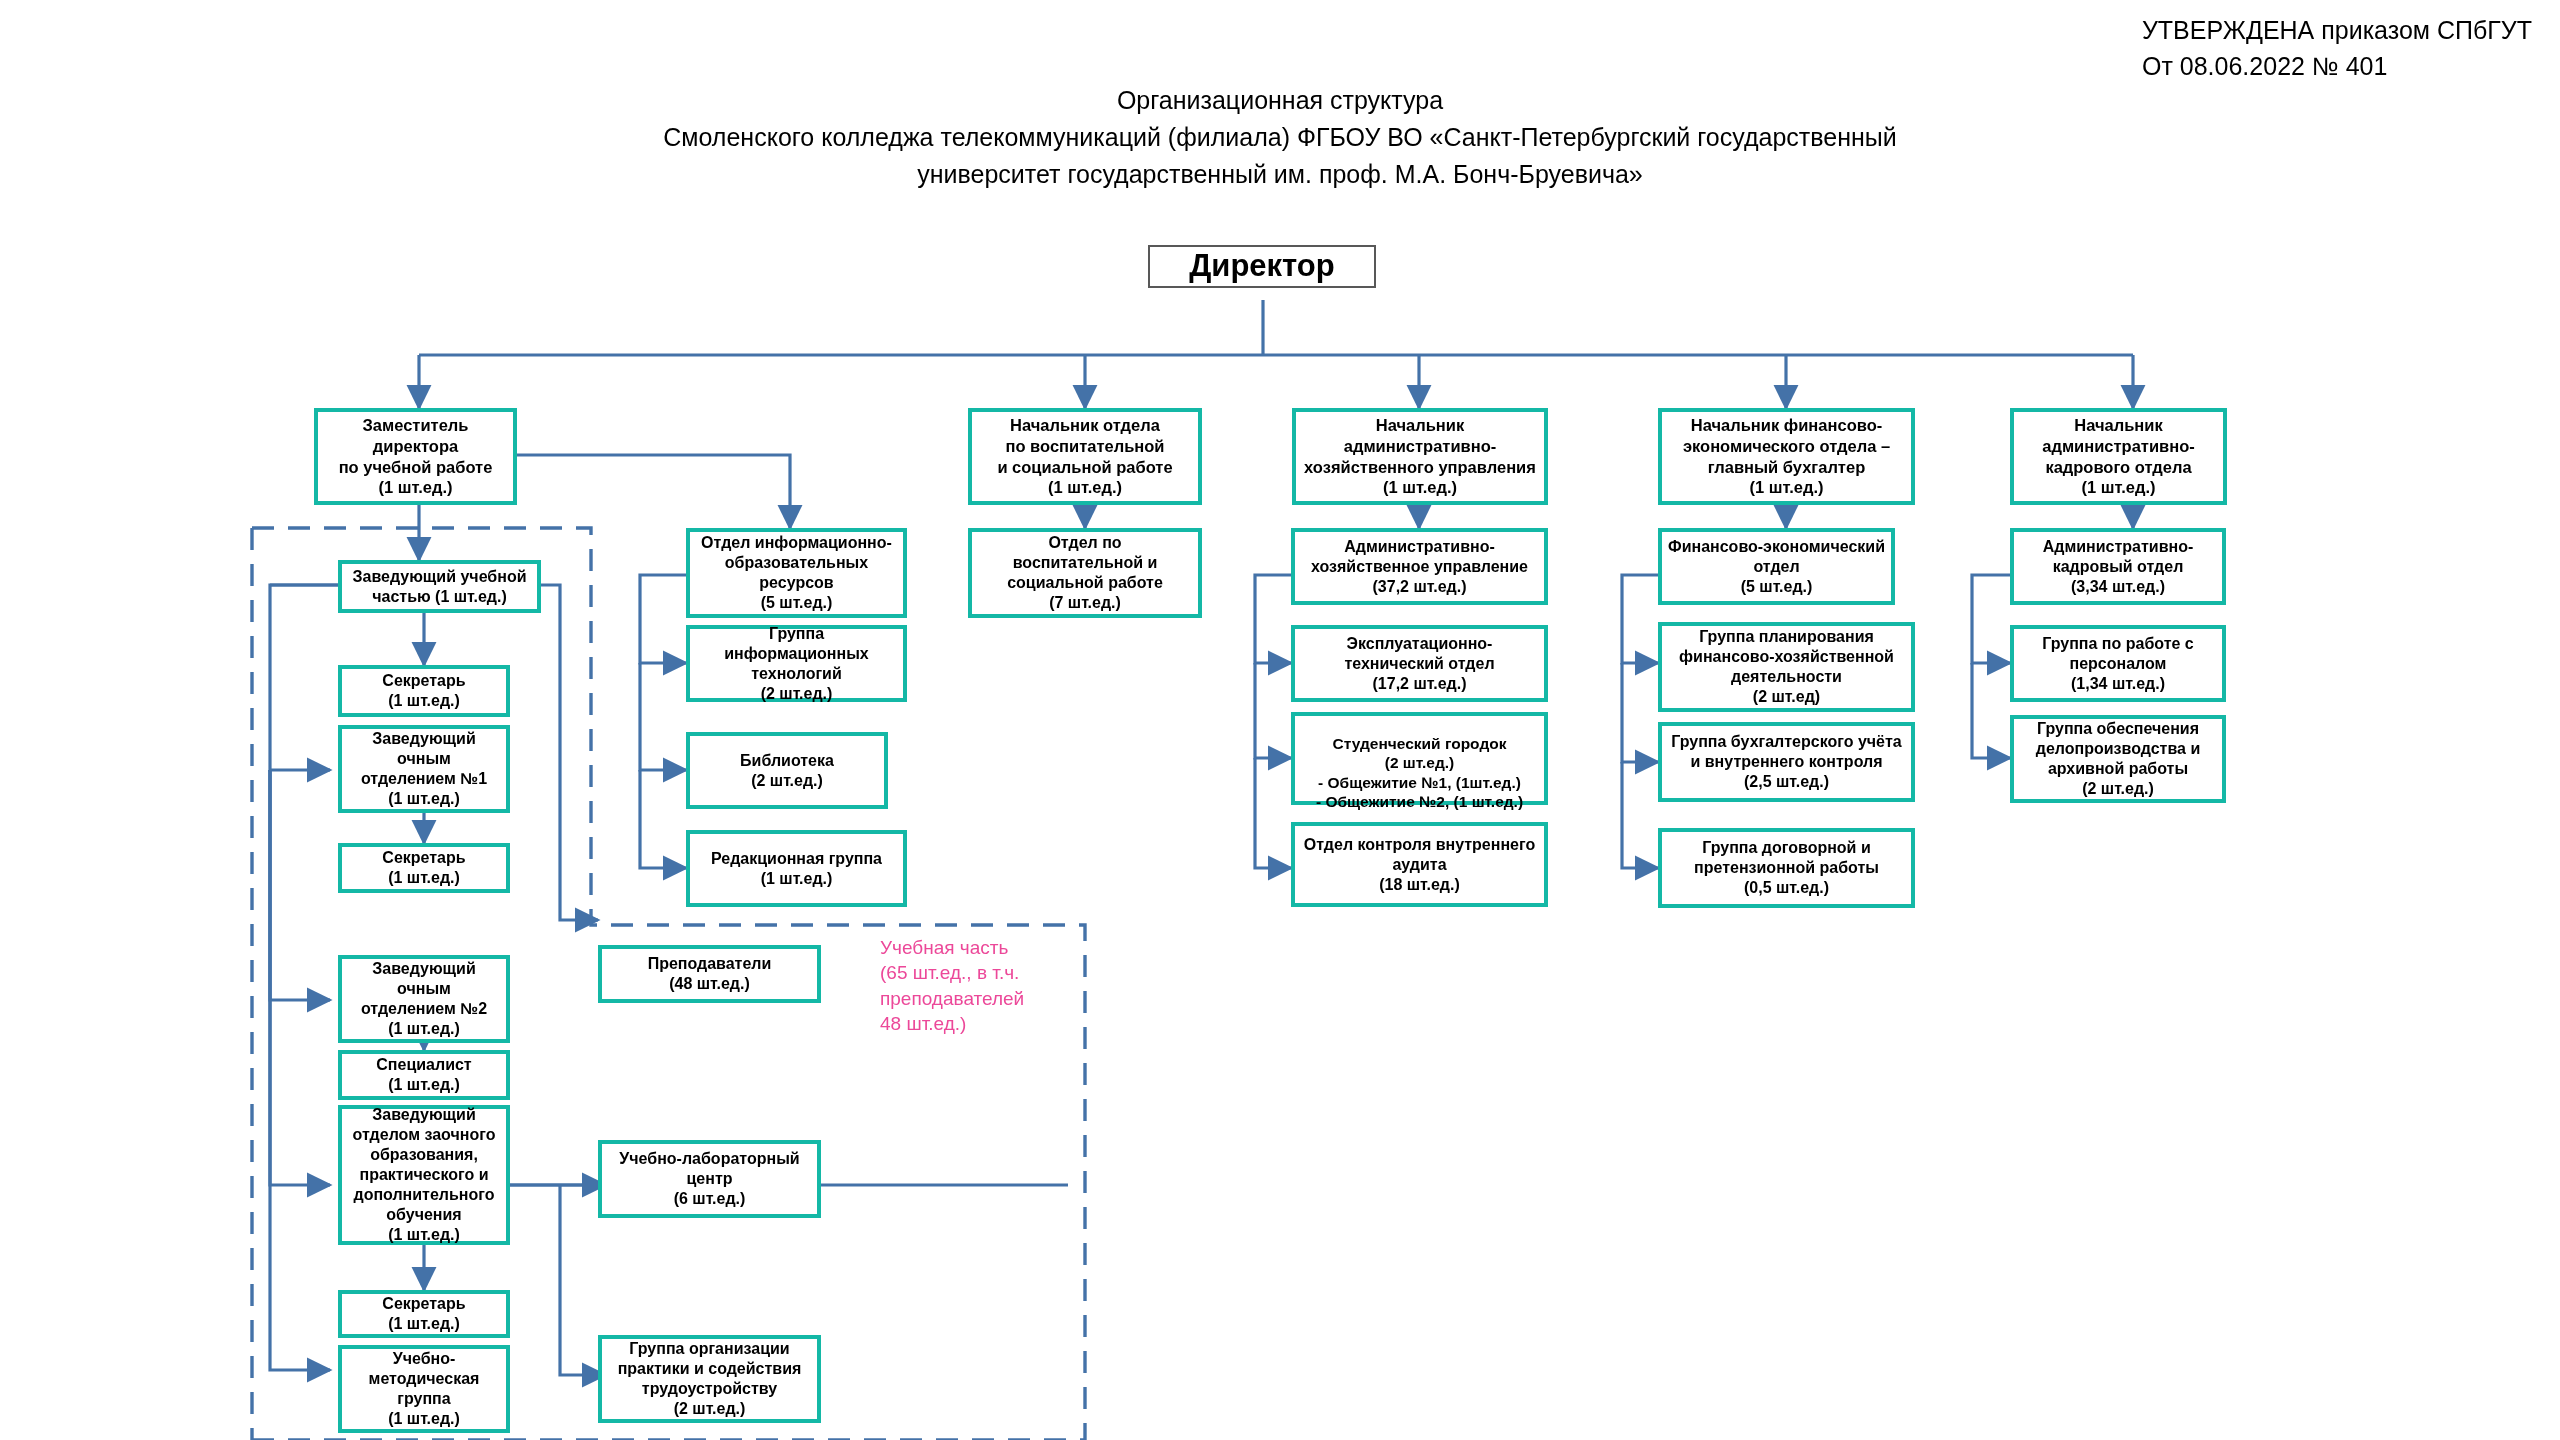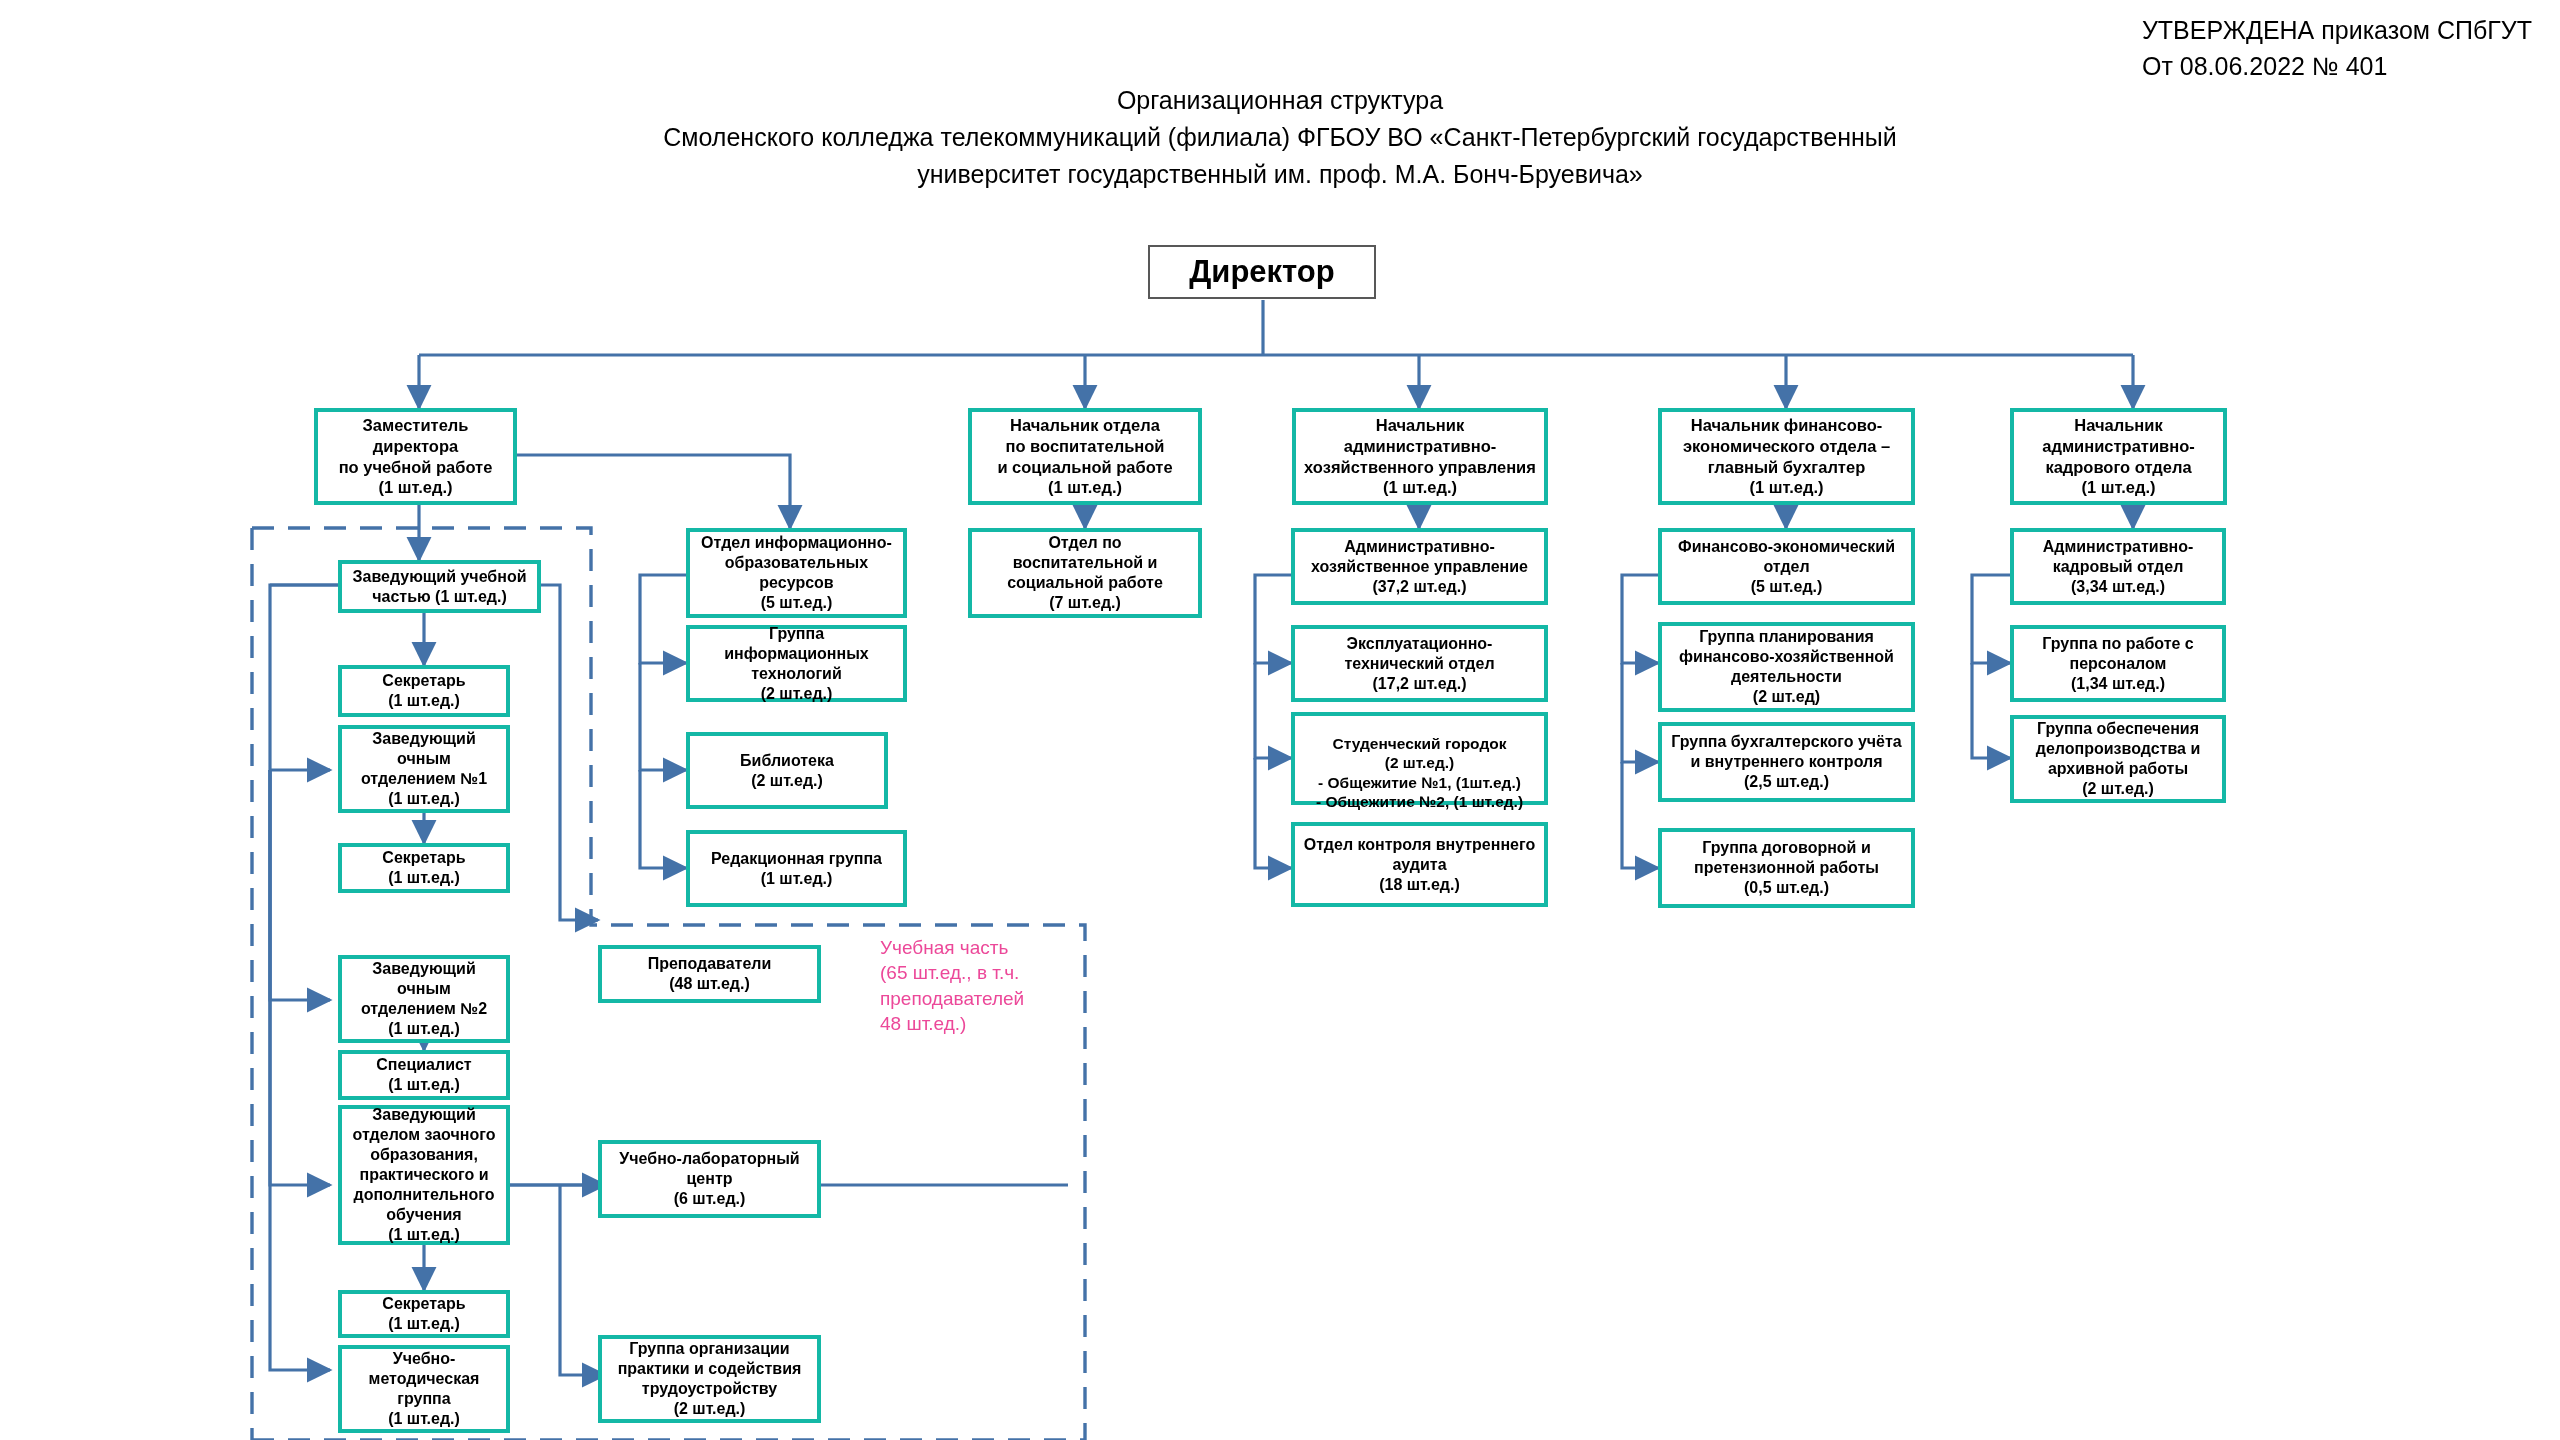--- a/index.html
+++ b/index.html
@@ -157,21 +157,21 @@
       <path d="M1972,663 L1972,758 L2010,758" marker-end="url(#ah)"></path>
     </g>
 
     <g fill="none" stroke="#4472a8" stroke-width="3.4" stroke-dasharray="22 14">
       <path d="M252,528 L591,528 L591,925 L1085,925 L1085,1443"></path>
       <path d="M252,528 L252,1443"></path>
       <path d="M252,1440 L1085,1440"></path>
     </g>
   </svg>
 
-  <div class="node root" style="left:1148px; top:245px; width:228px; height:54px;">
+  <div class="node root" style="left:1148px; top:245px; width:228px; height:43px;">
     <span class="txt">Директор</span>
   </div>
 
   <div class="node lvl1" style="left:314px; top:408px; width:203px; height:97px;">
     <span class="txt">Заместитель директора<br>по учебной работе<br>(1 шт.ед.)</span>
   </div>
 
   <div class="node lvl1" style="left:968px; top:408px; width:234px; height:97px;">
     <span class="txt">Начальник отдела<br>по воспитательной<br>и социальной работе<br>(1 шт.ед.)</span>
   </div>
@@ -269,21 +269,21 @@
   </div>
 
   <div class="node tiny listbox" style="left:1291px; top:712px; width:257px; height:93px;">
     <span class="txt">Студенческий городок<br>(2 шт.ед.)<br>- Общежитие №1, (1шт.ед.)<br>- Общежитие №2, (1 шт.ед.)</span>
   </div>
 
   <div class="node small" style="left:1291px; top:822px; width:257px; height:85px;">
     <span class="txt">Отдел контроля внутреннего<br>аудита<br>(18 шт.ед.)</span>
   </div>
 
-  <div class="node small" style="left:1658px; top:528px; width:257px; height:77px;">
+  <div class="node small" style="left:1658px; top:528px; width:237px; height:77px;">
     <span class="txt">Финансово-экономический<br>отдел<br>(5 шт.ед.)</span>
   </div>
 
   <div class="node small" style="left:1658px; top:622px; width:257px; height:90px;">
     <span class="txt">Группа планирования<br>финансово-хозяйственной<br>деятельности<br>(2 шт.ед)</span>
   </div>
 
   <div class="node small" style="left:1658px; top:722px; width:257px; height:80px;">
     <span class="txt">Группа бухгалтерского учёта<br>и внутреннего контроля<br>(2,5 шт.ед.)</span>
   </div>

